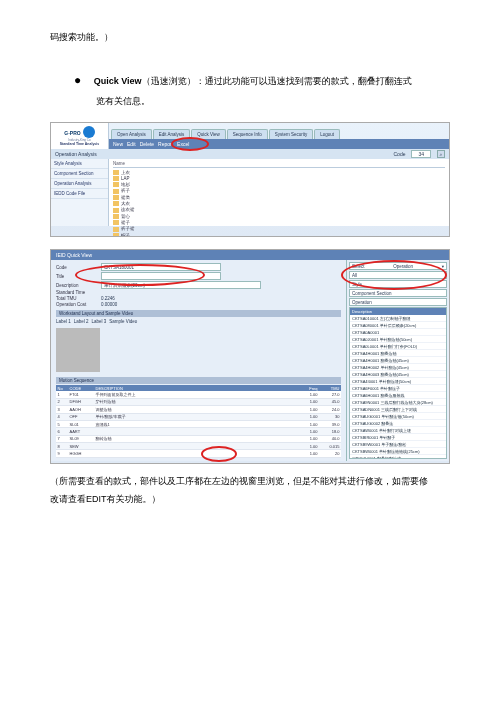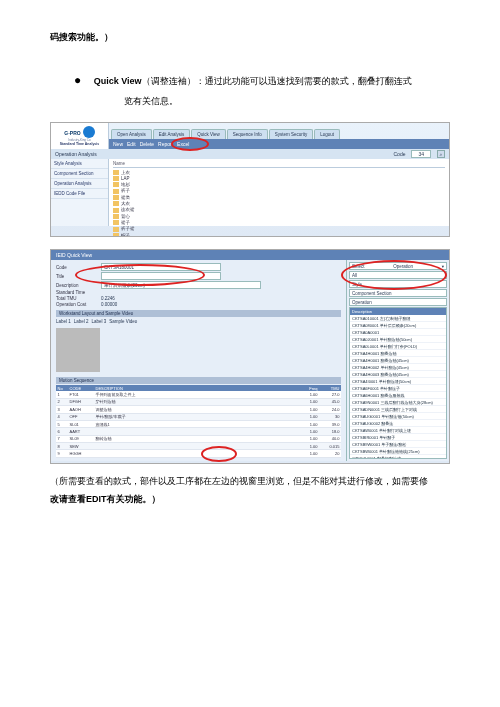--- a/index.html
+++ b/index.html
@@ -6,24 +6,24 @@
   body {
     width: 500px;
     height: 707px;
     background: #fff;
     font-family: "SimSun", "Microsoft YaHei", sans-serif;
     font-size: 9px;
     color: #000;
     padding: 28px 50px 20px 50px;
     position: relative;
   }
-  .body-text { line-height: 2; font-size: 9px; font-weight: bold; }
+  .body-text { line-height: 2; font-size: 9px; }
   .bullet-line { margin-top: 22px; margin-left: 24px; font-size: 9px; line-height: 2; }
   .bullet-dot { font-size: 12px; margin-right: 10px; }
-  .indent2 { margin-left: 74px; font-size: 9px; line-height: 2; }
+  .indent2 { margin-left: 46px; font-size: 9px; line-height: 2; }
 
   .screenshot {
     margin: 12px 0 8px 0;
     border: 1px solid #aaa;
     background: linear-gradient(#e9f2fb,#dfe9f5);
     font-size: 5px;
     color: #2a3a55;
     position: relative;
     overflow: hidden;
   }
@@ -86,21 +86,21 @@
   .foot-text { margin-top:0; font-size:9px; line-height:2; }
   b { font-weight: bold; }
 </style>
 </head>
 <body>
 
 <p class="body-text">码搜索功能。）</p>
 
 <p class="bullet-line">
   <span class="bullet-dot">●</span>
-  <b>Quick View</b><span>（调整连袖）</span><span>：通过此功能可以迅速找到需要的款式，翻叠打翻连式</span>
+  <b>Quick View</b><span>（迅速浏览）</span><span>：通过此功能可以迅速找到需要的款式，翻叠打翻连式</span>
 </p>
 <p class="indent2">览有关信息。</p>
 
 <div class="screenshot ss1">
   <div class="hdr">
     <div class="logo">
       <div style="display:flex;align-items:center;gap:2px;">
           <span class="lt">G-PRO</span>
           <span class="circle"></span>
         </div>

